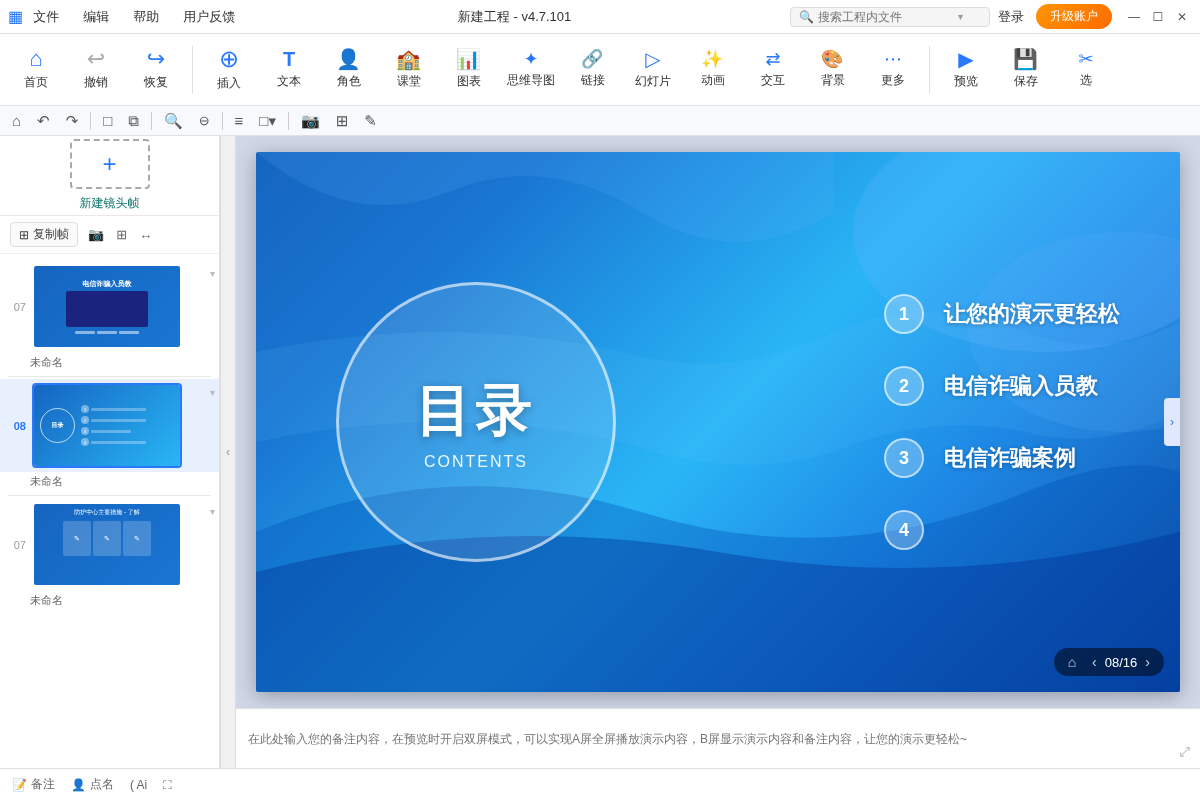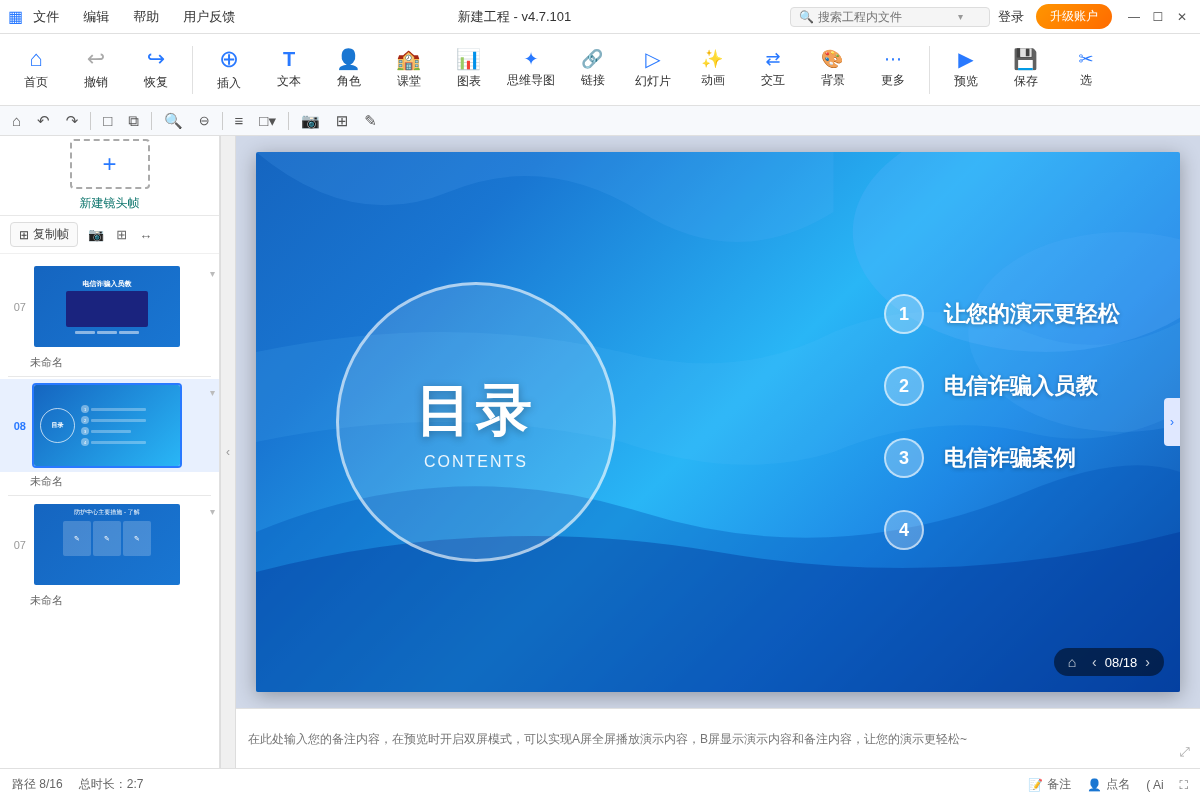--- a/index.html
+++ b/index.html
@@ -481,41 +481,37 @@
             <div class="toc-num">4</div>
           </div>
         </div>
 
         <div class="right-panel-toggle">›</div>
 
         <div class="canvas-nav">
           <span class="nav-home nav-btn">⌂</span>
           <span class="nav-btn">‹</span>
           <span class="nav-page">
-            <span>08</span>/<span>18</span>
+            <span>08</span>/<span>16</span>
           </span>
           <span class="nav-btn">›</span>
         </div>
       </div>
 
     </div>
 
     <div class="notes-area">
       <input type="text" class="notes-input" placeholder="在此处输入您的备注内容，在预览时开启双屏模式，可以实现A屏全屏播放演示内容，B屏显示演示内容和备注内容，让您的演示更轻松~" style="">
       <span class="notes-expand">⤢</span>
     </div>
   </div>
 
 </div>
 
 <div class="status-bar">
-  <div class="status-left">
-    <span>路径 8/16</span>
-    <span>总时长：2:7</span>
-  </div>
   <div class="status-right">
     <div class="status-btn">
       <span>📝</span>
       <span>备注</span>
     </div>
     <div class="status-btn">
       <span>👤</span>
       <span>点名</span>
     </div>
     <div class="status-btn">

